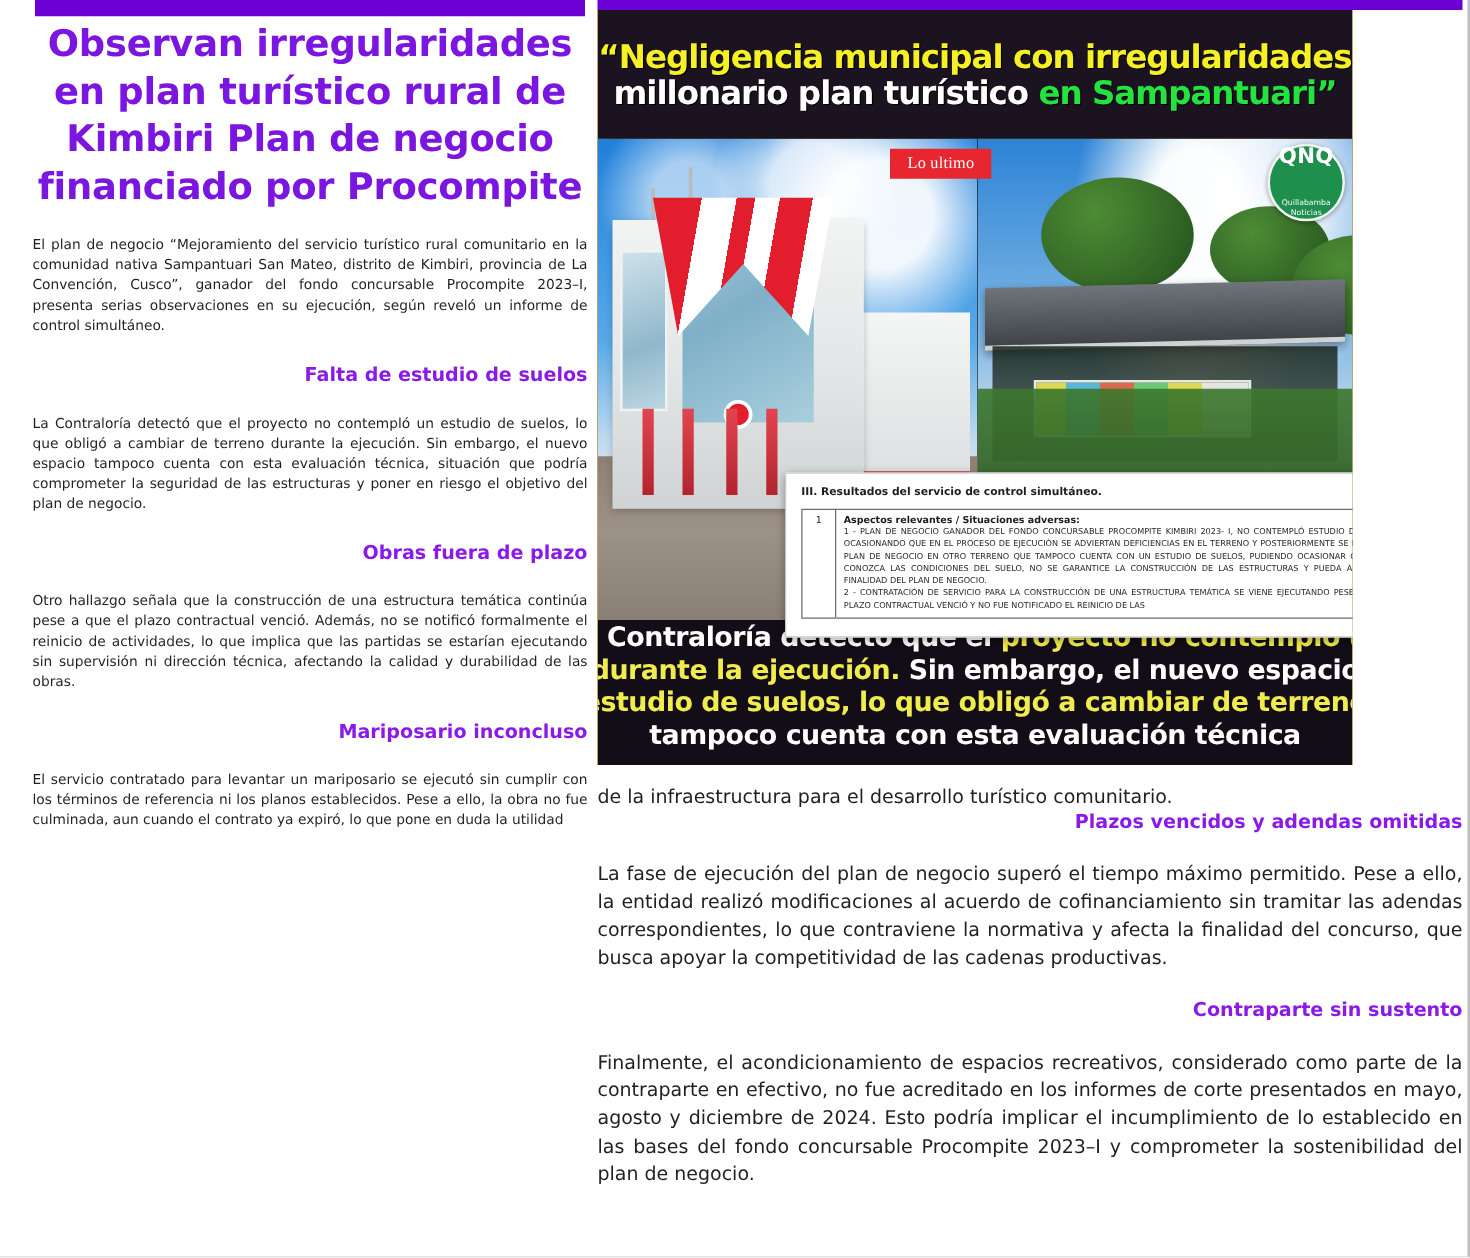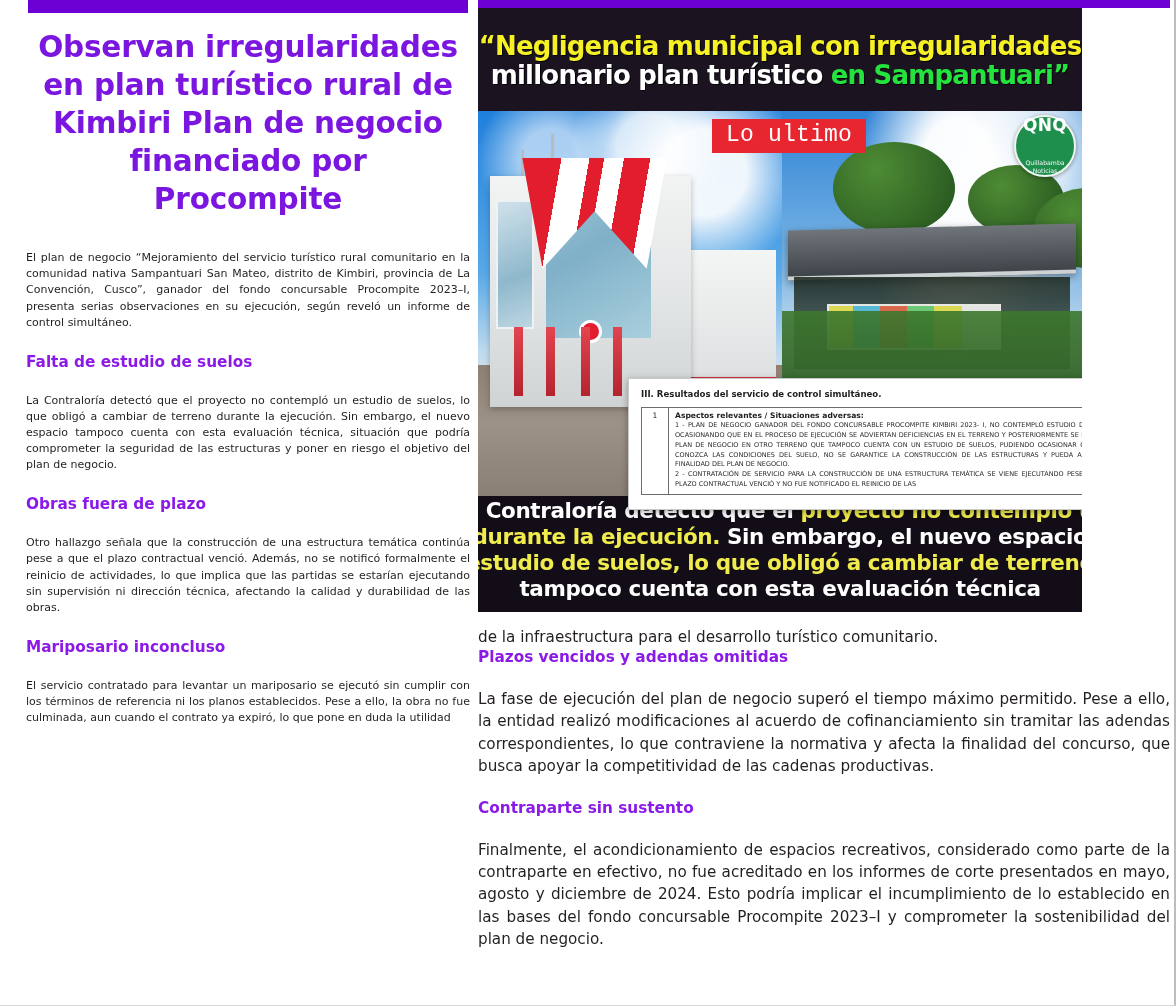--- a/index.html
+++ b/index.html
@@ -45,21 +45,21 @@
 
   
   .col-left {
     position: absolute;
     left: 26px;
     top: 16px;
     width: 444px;
   }
 
   .headline {
-    margin: 12px;
+    margin: 0;
     color: #7b15e0;
     font-family: "DejaVu Sans", sans-serif;
     font-weight: bold;
     font-size: 29.5px;
     line-height: 1.29;
     text-align: center;
     letter-spacing: -0.2px;
   }
 
   p.body {
@@ -69,21 +69,21 @@
     line-height: 1.465;
     text-align: justify;
     text-justify: inter-word;
     font-family: "DejaVu Sans", sans-serif;
   }
 
   .subhead {
     color: #8b1ae8;
     font-size: 15.3px;
     font-weight: bold;
-    text-align: left;
+    text-align: right;
     font-family: "DejaVu Sans", sans-serif;
   }
 
   .sp-1 { height: 20px; }
   .sp-2 { height: 22px; }
 
   
   .col-right {
     position: absolute;
     left: 478px;
@@ -261,22 +261,22 @@
     position: absolute; left: 62%; bottom: 4%; width: 58px; height: 34px;
     background: #e7e24a; transform: rotate(-6deg); opacity: .9;
   }
 
   
   .badge-last {
     position: absolute;
     left: 234px; top: 8px;
     background: #e8262f;
     color: #ffffff;
-    font-size: 23px;
-    font-family: Liberation Mono, monospace;
+    font-size: 13px;
+    font-family: Liberation Serif, serif;
     padding: 3px 14px 5px 14px;
     letter-spacing: .2px;
     z-index: 6;
   }
 
   
   .qnq {
     position: absolute;
     right: 6px; top: 4px;
     width: 58px; height: 58px;

